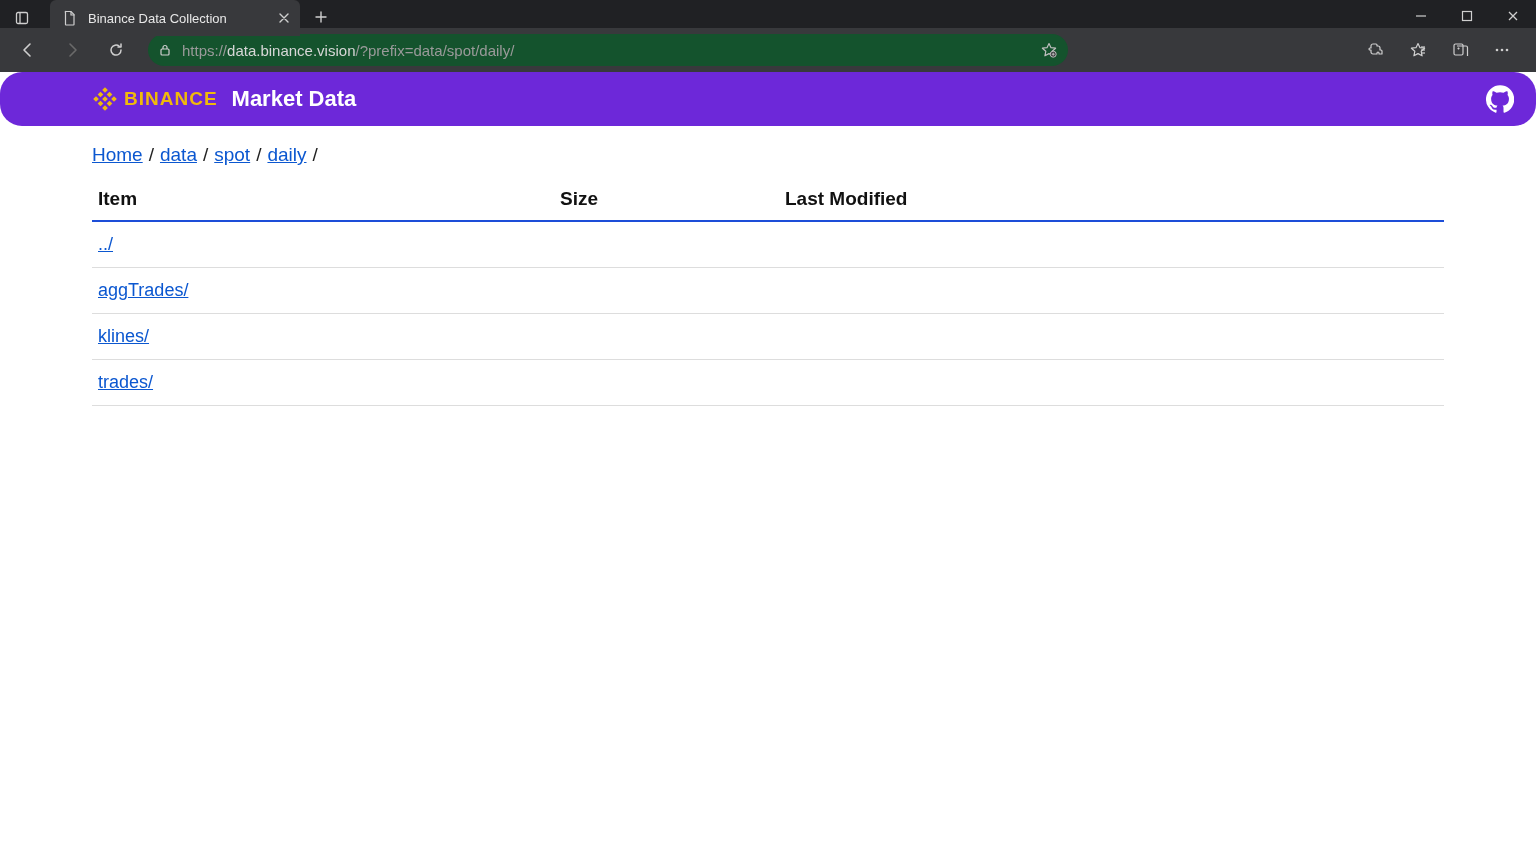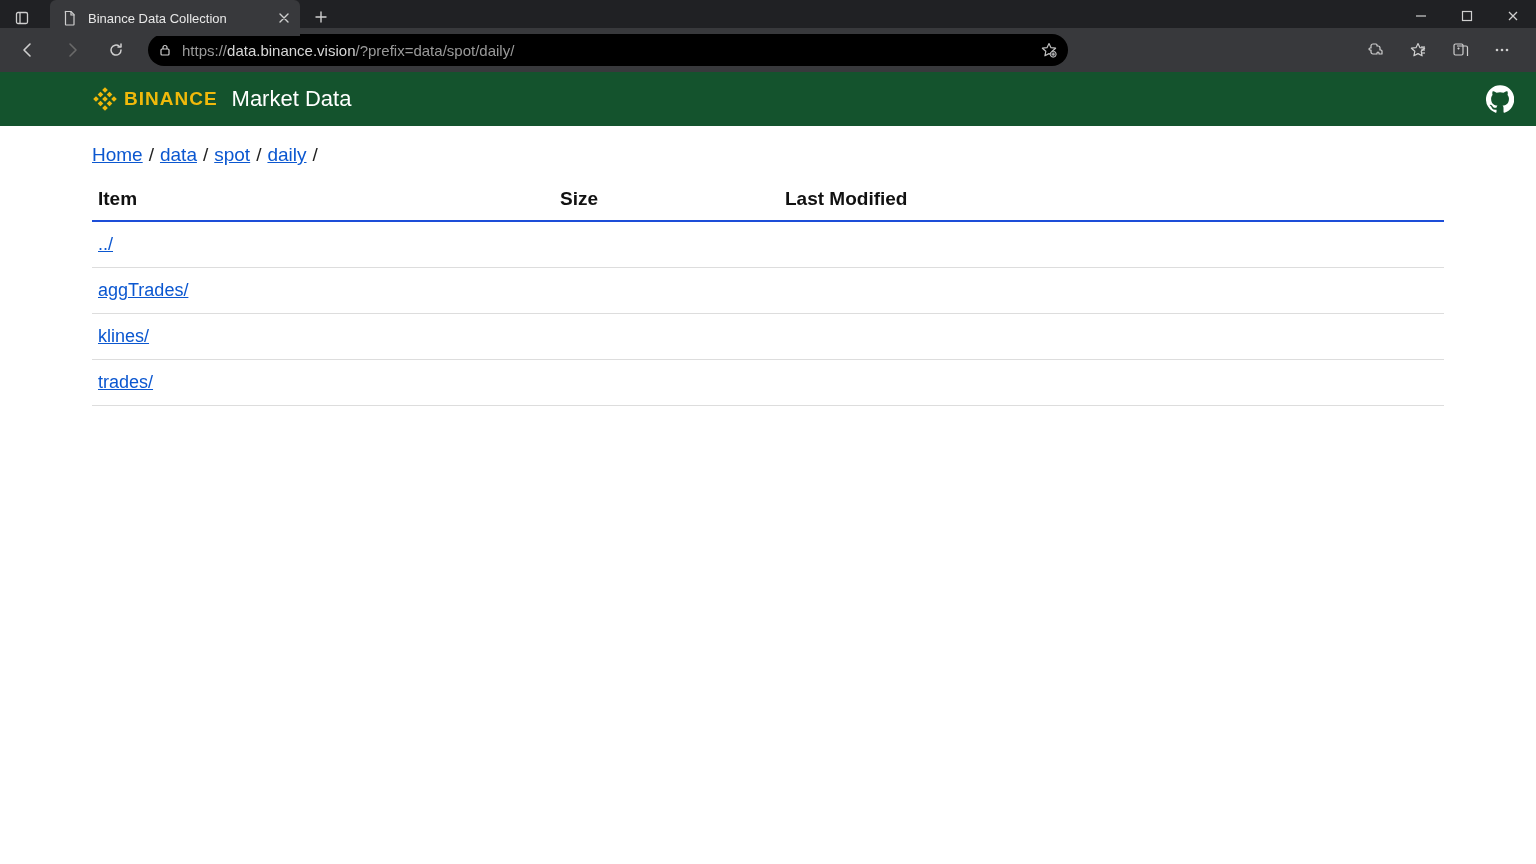--- a/index.html
+++ b/index.html
@@ -84,58 +84,59 @@
   align-items: center;
   justify-content: center;
   color: #cfcfcf;
   border-radius: 4px;
 }
 .nav-btn.disabled { color: #6a6a6a; }
 .addr-bar {
   flex: 1;
   max-width: 920px;
   height: 32px;
-  background: #000000;
+  background: #14532d;
   border-radius: 16px;
   display: flex;
   align-items: center;
   padding: 0 10px;
   gap: 10px;
   color: #d7d7d7;
   font-size: 15px;
   margin: 0 8px;
 }
 .addr-bar .lock-icon { color: #cfcfcf; display:flex; }
 .addr-text { flex: 1; white-space: nowrap; overflow: hidden; }
 .addr-text .dim { color: #9a9a9a; }
 .fav-icon { display: flex; align-items: center; }
 .toolbar-right { margin-left: auto; display: flex; gap: 2px; padding-right: 6px; }
 
 
 .page-header {
-  background: #14532d;
+  background: #6d28d9;
   height: 54px;
   display: flex;
   align-items: center;
   padding: 0 20px 0 92px;
   color: #fff;
+  border-radius: 22px;
 }
 .binance-logo {
   display: flex;
   align-items: center;
   gap: 6px;
   color: #f0b90b;
   font-weight: 700;
   letter-spacing: 1px;
   font-size: 19px;
 }
 .binance-logo .logo-mark {
   width: 26px; height: 26px; display:flex; align-items:center; justify-content:center;
 }
-.brand-title { color: #fff; font-size: 22px; font-weight: 400; margin-left: 14px; }
+.brand-title { color: #fff; font-size: 22px; font-weight: 700; margin-left: 14px; }
 .github-link {
   margin-left: auto;
   width: 32px; height: 32px;
   display: flex; align-items: center; justify-content: center;
 }
 
 .content {
   padding: 18px 92px 11px 92px;
 }
 .breadcrumb {

